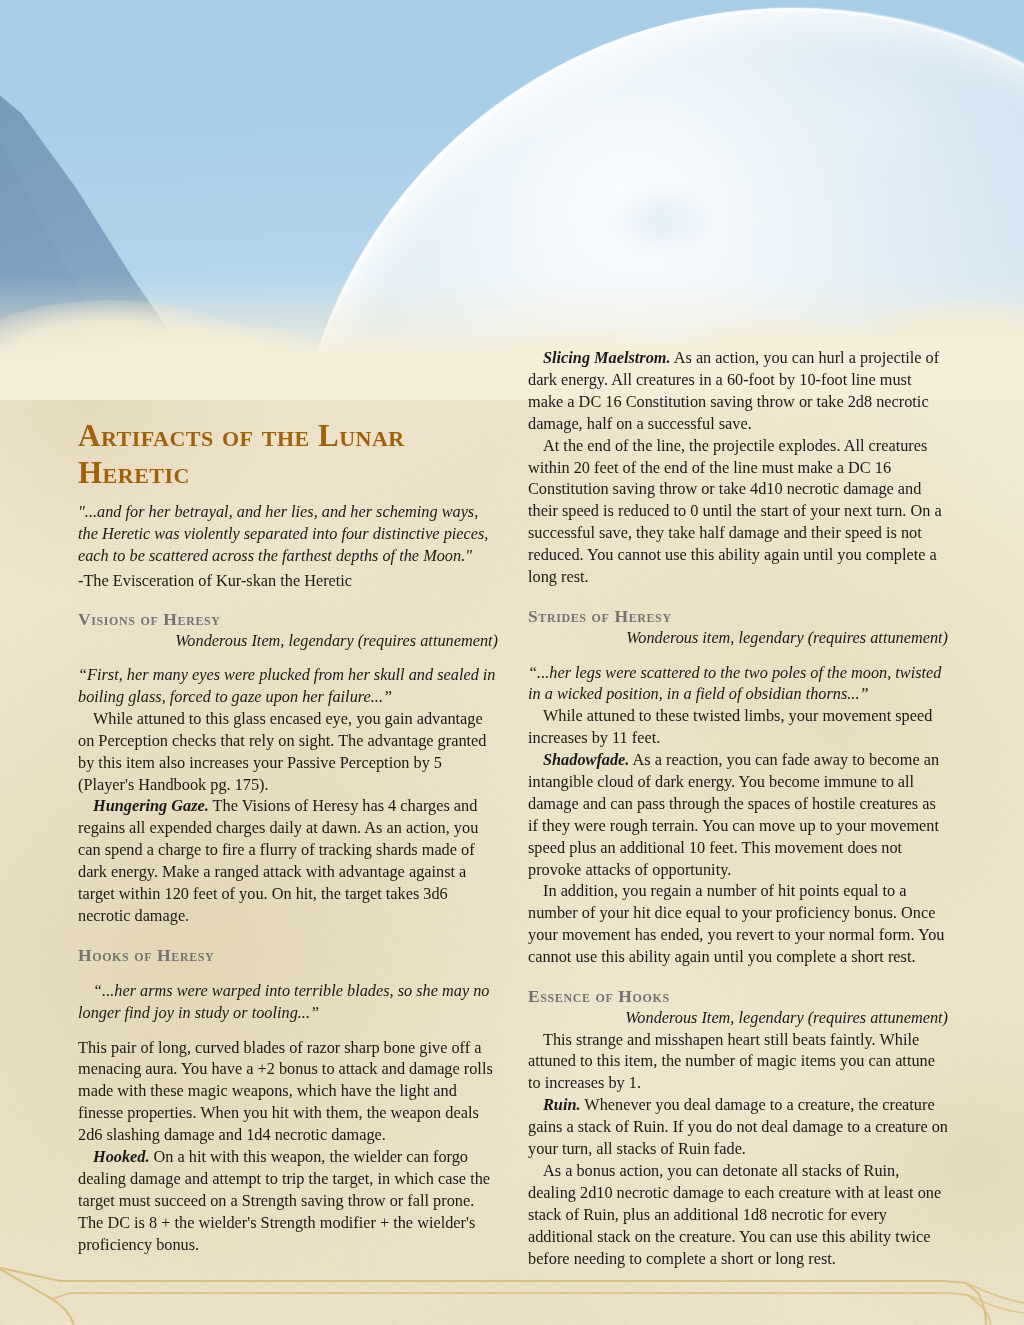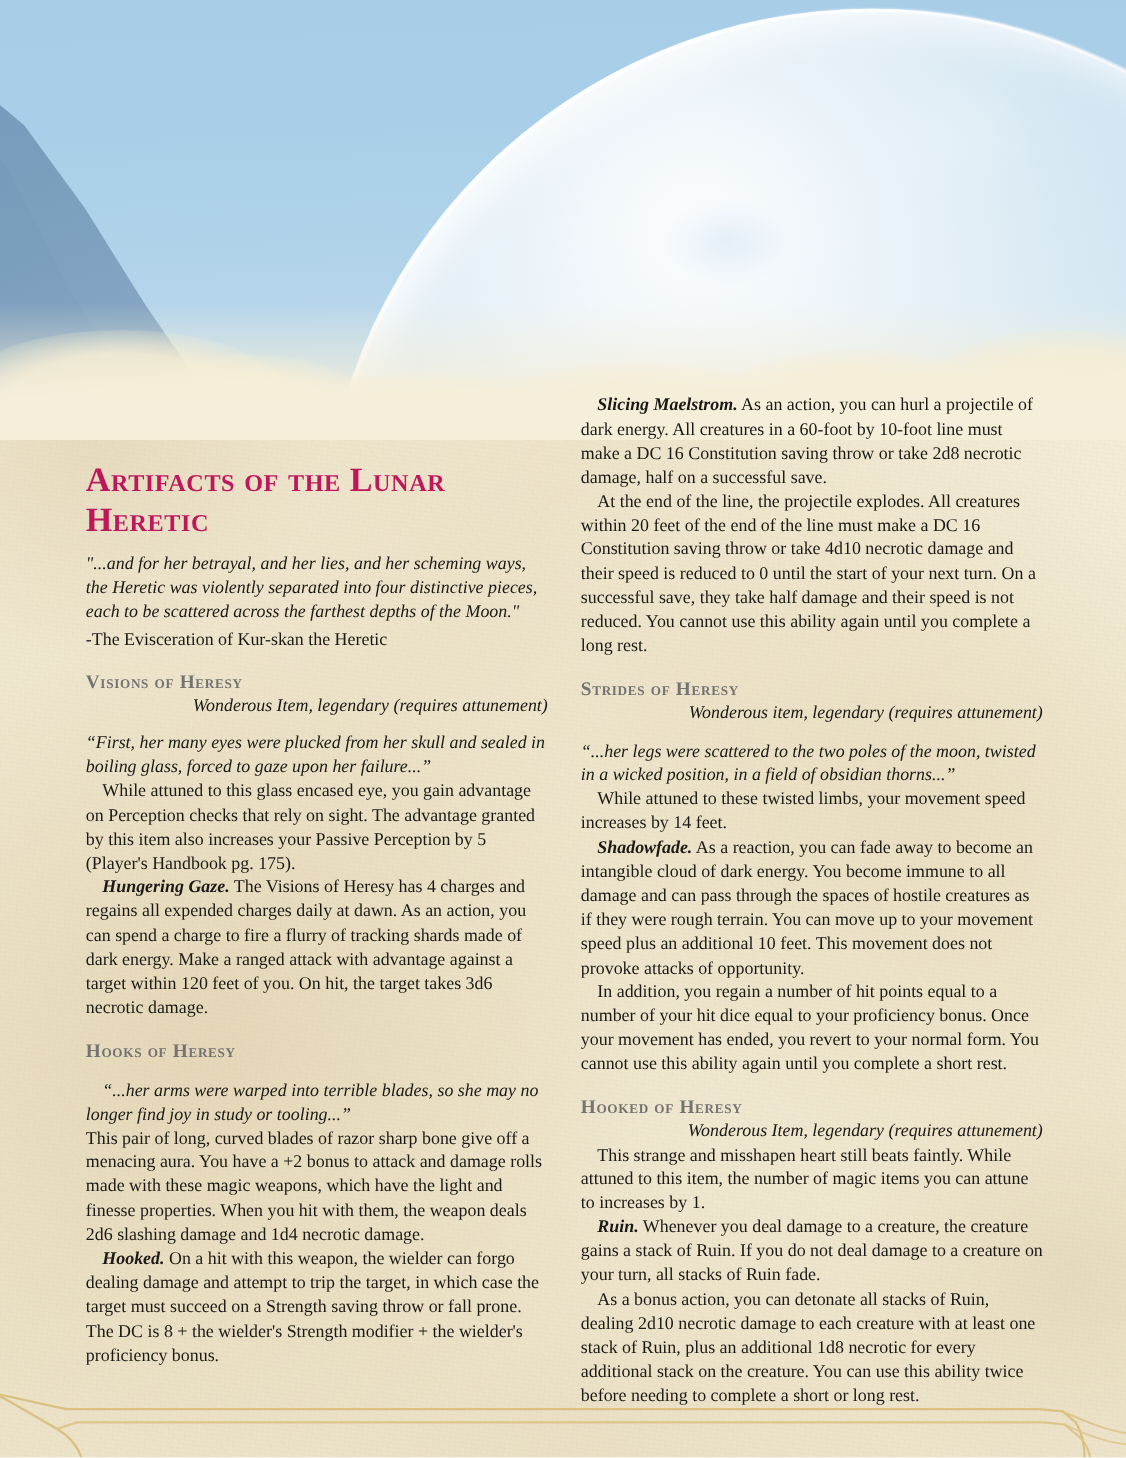--- a/index.html
+++ b/index.html
@@ -160,21 +160,21 @@
   }
   #col-left  { left: 78px;  top: 418px; }
   #col-right { left: 528px; top: 346px; }
 
   h1.doc-title {
     font-size: 31px;
     line-height: 1.18;
     font-weight: bold;
     font-variant: small-caps;
     letter-spacing: 0.5px;
-    color: #be185d;
+    color: #a16207;
     margin: 0 0 10px 0;
     font-family: "Liberation Serif", "DejaVu Serif", serif;
   }
   h2.item-title {
     font-size: 17.5px;
     font-weight: bold;
     font-variant: small-caps;
     letter-spacing: 0.6px;
     color: #737373;
     margin: 18px 0 0 0;
@@ -193,21 +193,21 @@
     margin: 13px 0 0 0;
   }
   .flavor.indent { text-indent: 15px; }
   p.body {
     font-size: 16.3px;
     line-height: 1.345;
     margin: 0;
     text-indent: 15px;
   }
   p.body.noindent { text-indent: 0; }
-  p.body.gap { }
+  p.body.gap { margin-top: 13px; }
   .attribution {
     font-size: 16.3px;
     text-align: left;
     margin: 4px 0 0 0;
   }
   .lead {
     font-weight: bold;
     font-style: italic;
   }
 
@@ -272,35 +272,35 @@
       <h2 class="item-title">Hooks of Heresy</h2>
       <p class="flavor indent" style="margin-top:14px">“...her arms were warped into terrible blades, so she may no longer find joy in study or tooling...”</p>
       <p class="body noindent gap">This pair of long, curved blades of razor sharp bone give off a menacing aura. You have a +2 bonus to attack and damage rolls made with these magic weapons, which have the light and finesse properties. When you hit with them, the weapon deals 2d6 slashing damage and 1d4 necrotic damage.</p>
       <p class="body">
         <span class="lead">Hooked.</span><span> On a hit with this weapon, the wielder can forgo dealing damage and attempt to trip the target, in which case the target must succeed on a Strength saving throw or fall prone. The DC is 8 + the wielder's Strength modifier + the wielder's proficiency bonus.</span>
       </p>
     </div>
 
     <div class="col" id="col-right">
 
-      <p class="body" style="margin-top:11px">
+      <p class="body" style="margin-top:1px">
         <span class="lead">Slicing Maelstrom.</span><span> As an action, you can hurl a projectile of dark energy. All creatures in a 60-foot by 10-foot line must make a DC 16 Constitution saving throw or take 2d8 necrotic damage, half on a successful save.</span>
       </p>
       <p class="body">At the end of the line, the projectile explodes. All creatures within 20 feet of the end of the line must make a DC 16 Constitution saving throw or take 4d10 necrotic damage and their speed is reduced to 0 until the start of your next turn. On a successful save, they take half damage and their speed is not reduced. You cannot use this ability again until you complete a long rest.</p>
 
       <h2 class="item-title">Strides of Heresy</h2>
       <p class="item-type">Wonderous item, legendary (requires attunement)</p>
       <p class="flavor">“...her legs were scattered to the two poles of the moon, twisted in a wicked position, in a field of obsidian thorns...”</p>
-      <p class="body">While attuned to these twisted limbs, your movement speed increases by 14 feet.</p>
+      <p class="body">While attuned to these twisted limbs, your movement speed increases by 11 feet.</p>
       <p class="body">
         <span class="lead">Shadowfade.</span><span> As a reaction, you can fade away to become an intangible cloud of dark energy. You become immune to all damage and can pass through the spaces of hostile creatures as if they were rough terrain. You can move up to your movement speed plus an additional 10 feet. This movement does not provoke attacks of opportunity.</span>
       </p>
       <p class="body">In addition, you regain a number of hit points equal to a number of your hit dice equal to your proficiency bonus. Once your movement has ended, you revert to your normal form. You cannot use this ability again until you complete a short rest.</p>
 
-      <h2 class="item-title">Hooked of Heresy</h2>
+      <h2 class="item-title">Essence of Hooks</h2>
       <p class="item-type">Wonderous Item, legendary (requires attunement)</p>
       <p class="body">This strange and misshapen heart still beats faintly. While attuned to this item, the number of magic items you can attune to increases by 1.</p>
       <p class="body">
         <span class="lead">Ruin.</span><span> Whenever you deal damage to a creature, the creature gains a stack of Ruin. If you do not deal damage to a creature on your turn, all stacks of Ruin fade.</span>
       </p>
       <p class="body">As a bonus action, you can detonate all stacks of Ruin, dealing 2d10 necrotic damage to each creature with at least one stack of Ruin, plus an additional 1d8 necrotic for every additional stack on the creature. You can use this ability twice before needing to complete a short or long rest.</p>
     </div>
   </div>
 
   <svg id="botborder" viewBox="0 0 1024 70" preserveAspectRatio="none">

